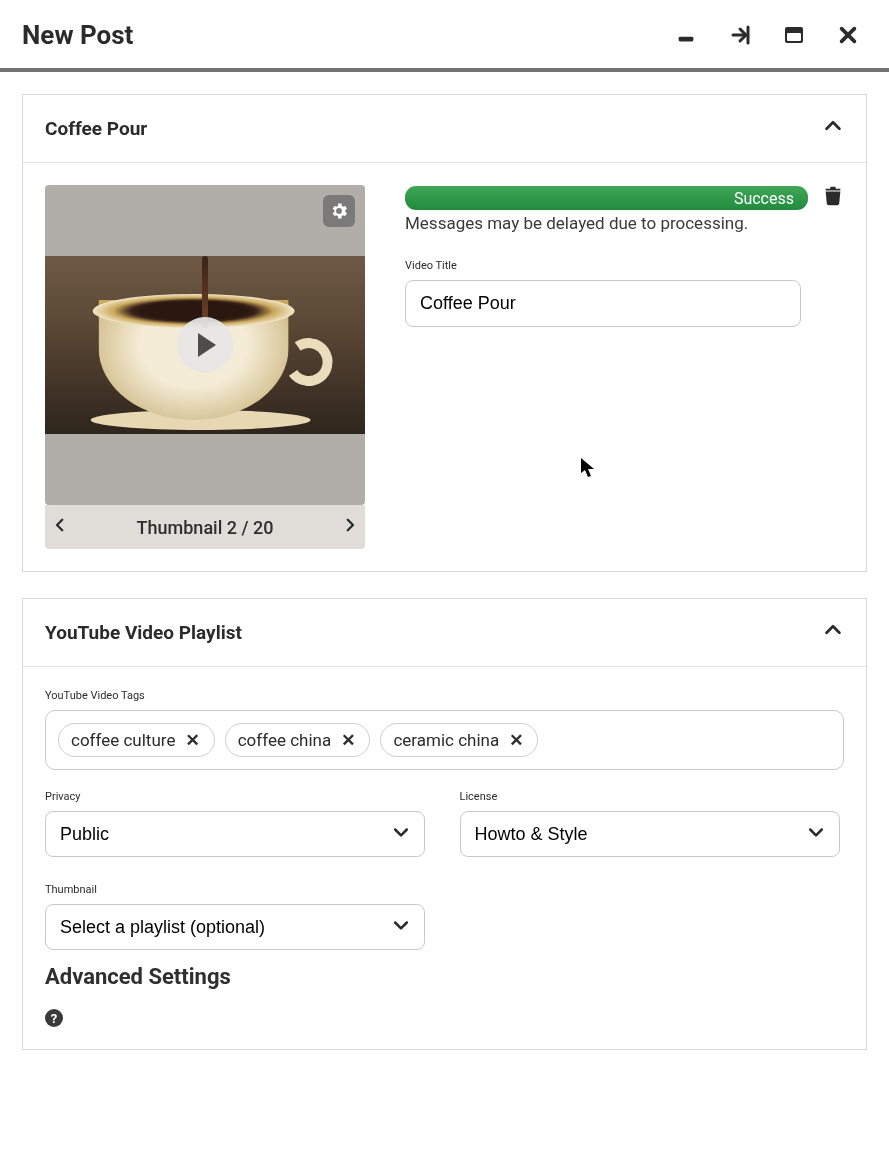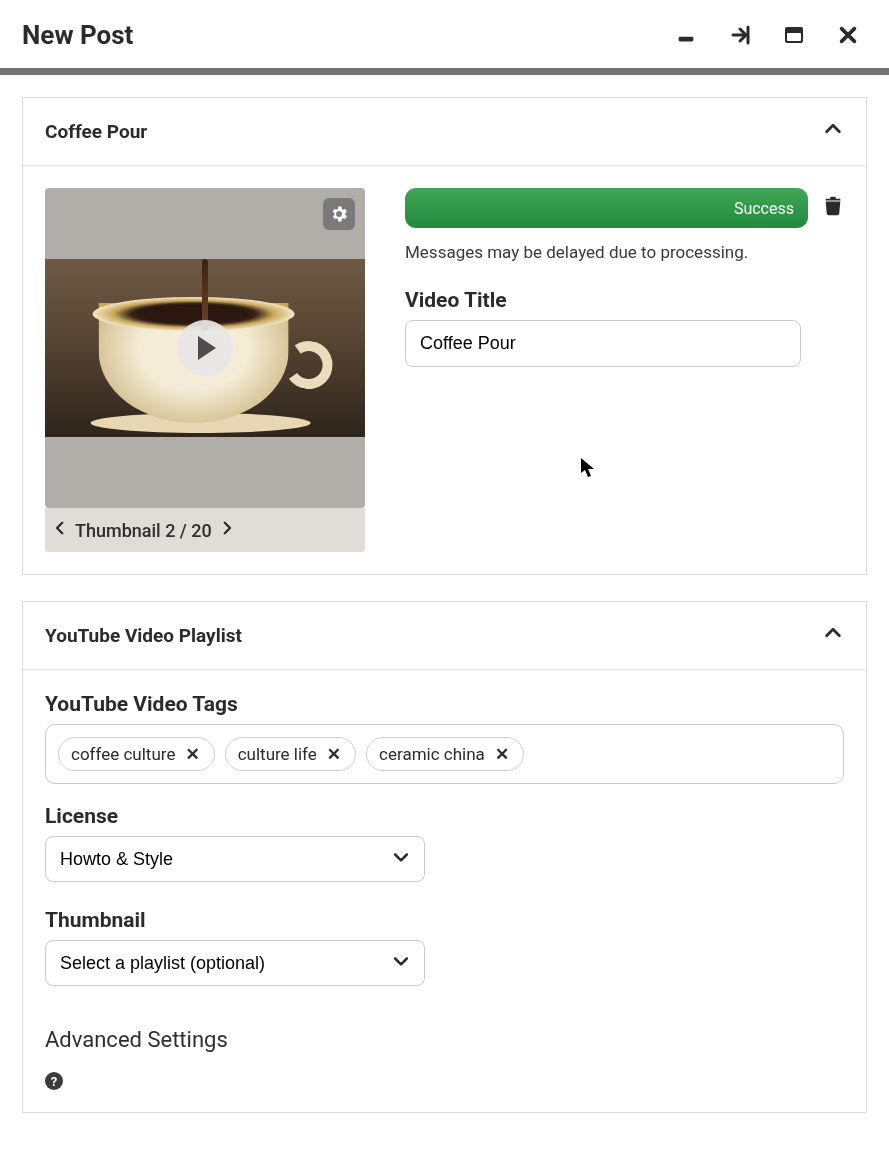--- a/index.html
+++ b/index.html
@@ -11,21 +11,21 @@
     height: 1174px;
     overflow: hidden;
   }
 
   
   .header {
     display: flex;
     align-items: center;
     justify-content: space-between;
     padding: 20px 28px 18px 22px;
-    border-bottom: 7px solid #737373;
+    border-bottom: 4px solid #737373;
   }
   .header-title {
     font-size: 26px;
     font-weight: 700;
   }
   .header-actions {
     display: flex;
     gap: 28px;
     align-items: center;
   }
@@ -148,56 +148,57 @@
     content:"";
     border-left: 18px solid #4d4d4d;
     border-top: 12px solid transparent;
     border-bottom: 12px solid transparent;
     margin-left:4px;
   }
 
   .thumb-nav {
     display:flex;
     align-items:center;
+    justify-content:space-between;
     background:#e0dcd7;
     height:44px;
     border-radius: 0 0 4px 4px;
     padding: 0 0;
     font-size:18px;
     font-weight:500;
     color:#2e2e2e;
   }
   .thumb-nav .arrow { cursor:pointer; padding:4px 6px; }
 
   
   .right-col { flex:1; }
   .status-row { display:flex; align-items:center; gap:14px; }
   .progress {
     flex:1;
-    height:40px;
+    height:24px;
     border-radius:11px;
     background:#2a9445;
     background: linear-gradient(180deg,#3fa756,#228a3d);
     display:flex;
     align-items:center;
     justify-content:flex-end;
     padding-right:14px;
     color:#fff;
     font-size:16px;
   }
   .trash { cursor:pointer; }
   .note {
     font-size:17px;
     color:#3a3a3a;
-    margin-top:14px;
+    margin-top:2px;
   }
   .field-label {
     display:block;
-    font-size:21px;
-    font-weight:700;
+    font-size:11px;
+    font-weight:400;
     margin-top:26px;
     margin-bottom:8px;
   }
   .text-input, .select-input {
     width:100%;
     max-width:396px;
     font-size:18px;
     padding:12px 14px;
     border:1px solid #c9c9c9;
     border-radius:8px;
@@ -246,22 +247,22 @@
   .select-wrap .caret {
     position:absolute;
     right:14px;
     top:50%;
     transform:translateY(-50%);
     pointer-events:none;
   }
 
   .adv-title {
     font-size:22px;
-    font-weight:400;
-    margin-top:41px;
+    font-weight:700;
+    margin-top:14px;
     color:#2f2f2f;
   }
   .label-row { display:flex; align-items:center; gap:8px; margin-top:20px; }
   .help-circle {
     width:18px; height:18px;
     border-radius:50%;
     background:#3a3a3a;
     color:#fff;
     font-size:13px;
     font-weight:700;
@@ -387,30 +388,43 @@
     </span>
   </div>
   <div class="card-body">
     <label class="field-label" style="margin-top:0">YouTube Video Tags</label>
     <div class="tags-box">
       <span class="tag">
         <span>coffee culture</span>
         <span class="x">✕</span>
       </span>
       <span class="tag">
-        <span>culture life</span>
+        <span>coffee china</span>
         <span class="x">✕</span>
       </span>
       <span class="tag">
         <span>ceramic china</span>
         <span class="x">✕</span>
       </span>
     </div>
 
     <div class="two-col">
+      <div class="col">
+        <label class="field-label">Privacy</label>
+        <div class="select-wrap">
+          <select class="select-input">
+            <option>Public</option>
+          </select>
+          <span class="caret">
+            <svg width="20" height="20" viewBox="0 0 24 24" fill="none" stroke="#2b2b2b" stroke-width="3" stroke-linecap="round" stroke-linejoin="round">
+                  <polyline points="5 9 12 16 19 9"></polyline>
+                </svg>
+          </span>
+        </div>
+      </div>
       <div class="col">
         <label class="field-label">License</label>
         <div class="select-wrap">
           <select class="select-input">
             <option>Howto &amp; Style</option>
           </select>
           <span class="caret">
             <svg width="20" height="20" viewBox="0 0 24 24" fill="none" stroke="#2b2b2b" stroke-width="3" stroke-linecap="round" stroke-linejoin="round">
                   <polyline points="5 9 12 16 19 9"></polyline>
                 </svg>

